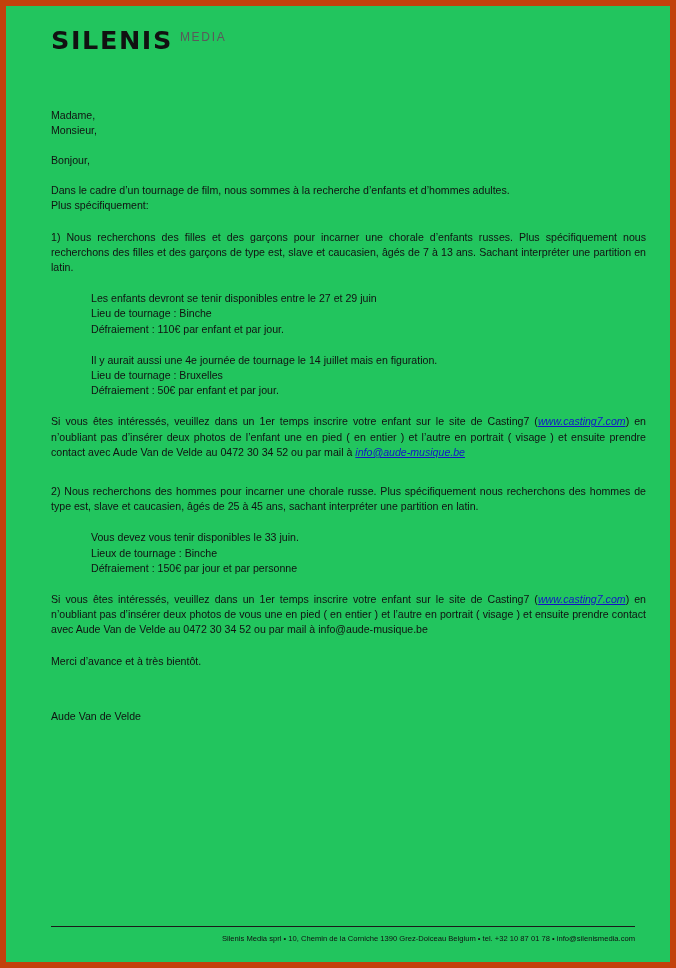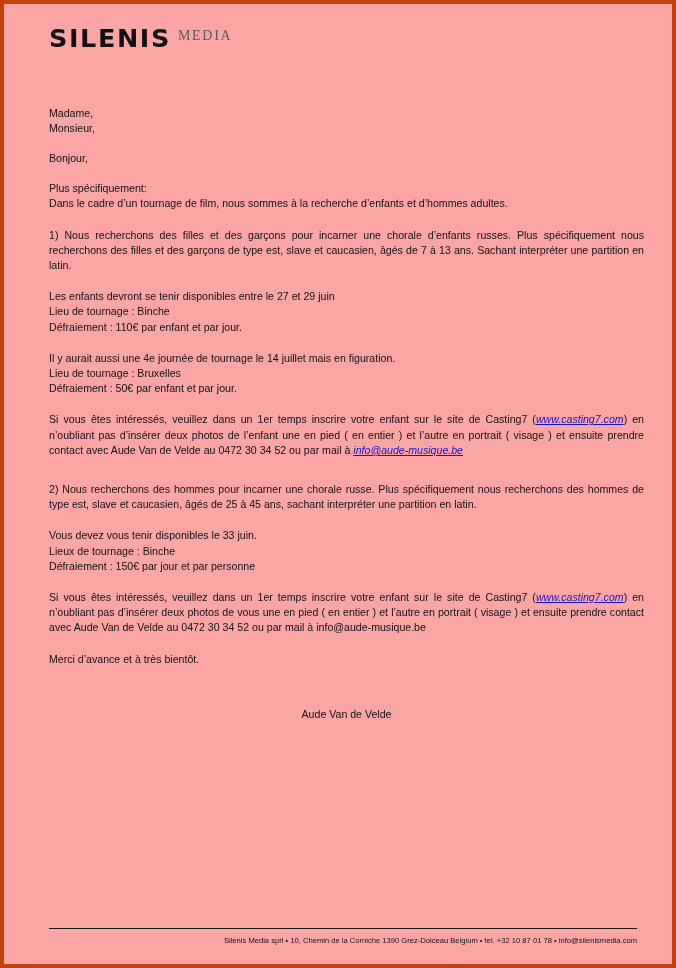--- a/index.html
+++ b/index.html
@@ -14,22 +14,22 @@
     color: #000000;
     position: relative;
     overflow: hidden;
   }
   .page {
     position: absolute;
     left: 0; top: 0;
     width: 676px;
     height: 968px;
     box-sizing: border-box;
-    border: 4px solid #c2410c;
-    background: #fca5a5;
+    border: 6px solid #c2410c;
+    background: #22c55e;
   }
   .content {
     position: absolute;
     left: 45px;
     top: 22px;
     width: 595px;
   }
   
   .logo-row {
     display: flex;
@@ -38,49 +38,50 @@
   }
   .logo-main {
     font-family: "DejaVu Sans", sans-serif;
     font-weight: bold;
     font-size: 25.5px;
     letter-spacing: 1.6px;
     line-height: 1;
     color: #111;
   }
   .logo-sub {
-    font-family: Liberation Serif, serif;
-    font-size: 14px;
+    font-family: Liberation Sans, sans-serif;
+    font-size: 12px;
     letter-spacing: 1.7px;
     color: #5a5a5a;
     margin-left: 7px;
     margin-top: 2px;
   }
   
   .body-text {
     font-size: 10.6px;
     line-height: 15.2px;
     color: #111;
   }
   .body-text p {
     margin: 0;
   }
   .gap-s { height: 15px; }
   .gap-m { height: 16px; }
   .gap-l { height: 24px; }
   .justify { text-align: justify; }
   .indent {
+    margin-left: 40px;
   }
   .link {
     color: #1414c8;
     text-decoration: underline;
     font-style: italic;
   }
   .sig {
-    text-align: center;
+    text-align: left;
     font-size: 10.6px;
     line-height: 15.2px;
   }
   
   .footer {
     position: absolute;
     left: 45px;
     right: 35px;
     bottom: 18px;
   }
@@ -119,22 +120,22 @@
 
       <p>Madame,</p>
       <p>Monsieur,</p>
 
       <div class="gap-s"></div>
 
       <p>Bonjour,</p>
 
       <div class="gap-s"></div>
 
+      <p>Dans le cadre d’un tournage de film, nous sommes à la recherche d’enfants et d’hommes adultes.</p>
       <p>Plus spécifiquement:</p>
-      <p>Dans le cadre d’un tournage de film, nous sommes à la recherche d’enfants et d’hommes adultes.</p>
 
       <div class="gap-m"></div>
 
       <p class="justify">1) Nous recherchons des filles et des garçons pour incarner une chorale d’enfants russes. Plus spécifiquement nous recherchons des filles et des garçons de type est, slave et caucasien, âgés de 7 à 13 ans. Sachant interpréter une partition en latin.</p>
 
       <div class="gap-m"></div>
 
       <div class="indent">
         <p>Les enfants devront se tenir disponibles entre le 27 et 29 juin</p>
         <p>Lieu de tournage : Binche</p>

